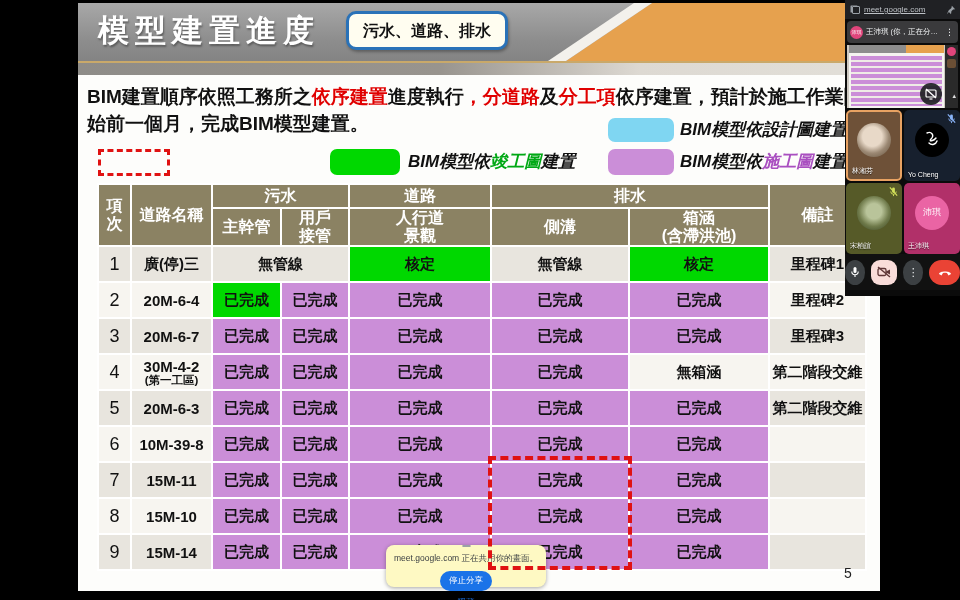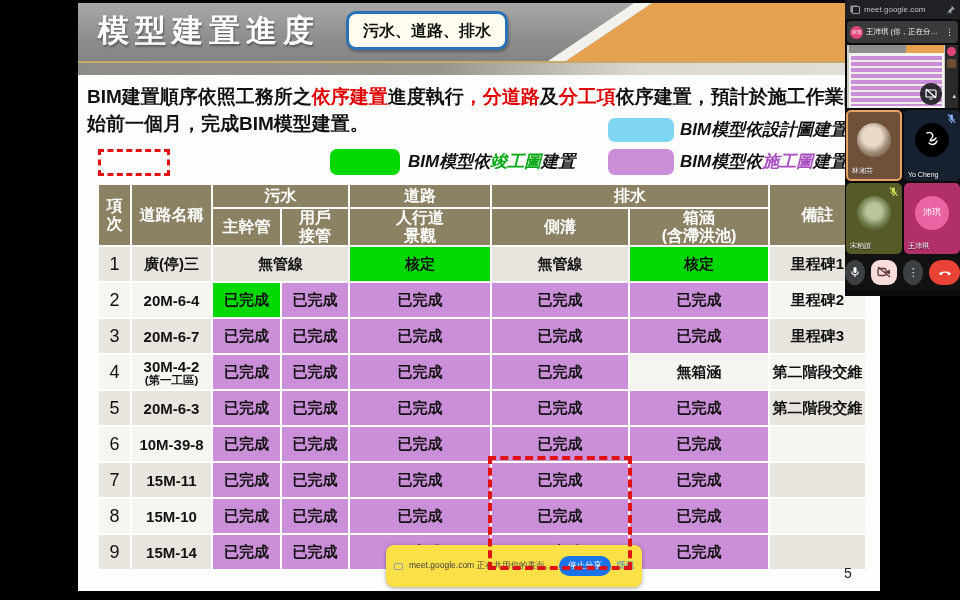--- a/index.html
+++ b/index.html
@@ -56,21 +56,21 @@
 
   .page-num { position:absolute; left:766px; top:562px; font-size:14px; color:#222; }
 
   
   #meet { position:absolute; left:845px; top:0; width:115px; height:296px;
           background:#0b0b0b; color:#e8eaed; }
   .m-titlebar { height:19px; background:#202124; display:flex; align-items:center;
                 padding:0 4px; gap:4px; }
   .m-tabicon { width:8px; height:8px; border:1px solid #9aa0a6; border-radius:1px;
                box-shadow:-2px -1px 0 -0.5px #9aa0a6; margin-left:3px; }
-  .m-url { font-size:8px; color:#bdc1c6; flex:1; }
+  .m-url { font-size:8px; color:#bdc1c6; flex:1;text-decoration:underline; }
   .m-pin { width:10px; height:10px; }
   .m-notif { margin:2px 2px; height:22px; background:#3a3a3c; border-radius:4px;
              display:flex; align-items:center; padding:0 3px; gap:3px; }
   .m-avatar-dot { width:13px; height:13px; border-radius:50%; background:#e0457b;
                   color:#fff; font-size:5px; line-height:13px; text-align:center; flex:none; }
   .m-notif-text { font-size:7.5px; color:#f1f3f4; white-space:nowrap; overflow:hidden;
                   text-overflow:ellipsis; flex:1; }
   .m-kebab { color:#e8eaed; font-size:9px; line-height:9px; padding:0 1px; }
 
   .m-thumb { margin:1px 2px; height:63px; background:#cfcac2; position:relative; overflow:hidden; }
@@ -106,23 +106,23 @@
 
   .m-controls { height:36px; background:#111; display:flex; align-items:center;
                 justify-content:center; gap:6px; }
   .mc-btn { width:25px; height:25px; border-radius:50%; background:#3c4043;
             display:flex; align-items:center; justify-content:center; }
   .mc-cam { width:32px; height:25px; border-radius:9px; background:#f9ddda; }
   .mc-end { width:38px; height:25px; border-radius:13px; background:#ea4335; }
   .mc-more { color:#e8eaed; font-size:11px; }
 
   
-  #sharebar { position:absolute; left:386px; top:545px; height:42px; background:#fde047;
+  #sharebar { position:absolute; left:386px; top:545px; height:42px; background:#fef9c3;
               border-radius:8px; box-shadow:0 1px 4px rgba(0,0,0,.35);
-              display:flex; align-items:center; padding:0 8px; gap:6px; }
+              display:flex; align-items:center; padding:0 8px; gap:6px;flex-direction:column; }
   .sb-icon { width:9px; height:7px; border:1px solid #9aa0a6; border-radius:1px; }
   .sb-text { font-size:8.5px; color:#3c4043; white-space:nowrap; }
   .sb-btn  { background:#1a73e8; color:#fff; font-size:8.5px; border:none;
              border-radius:12px; padding:4px 9px; white-space:nowrap; }
   .sb-link { color:#1a73e8; font-size:8.5px; white-space:nowrap; }
 </style>
 </head>
 <body>
 
 <div id="slide">

